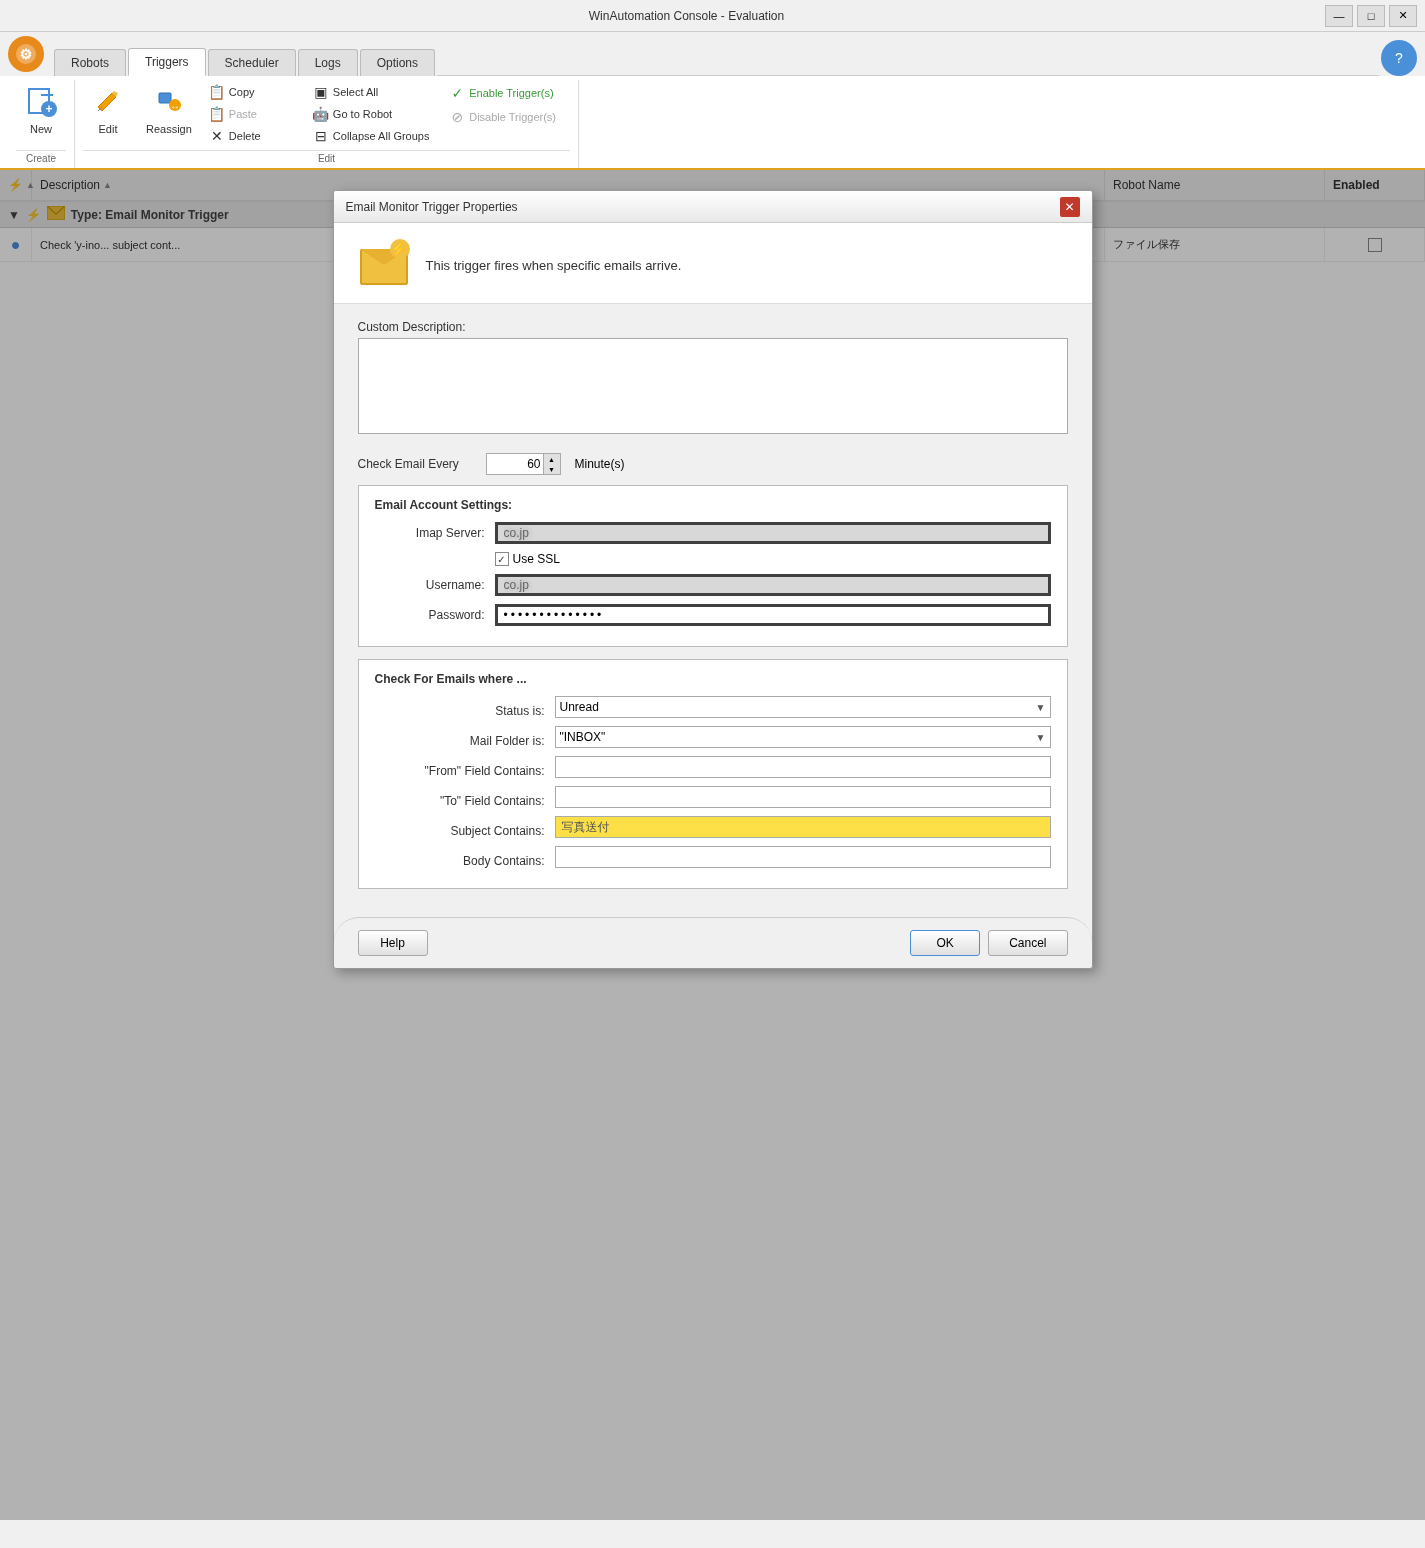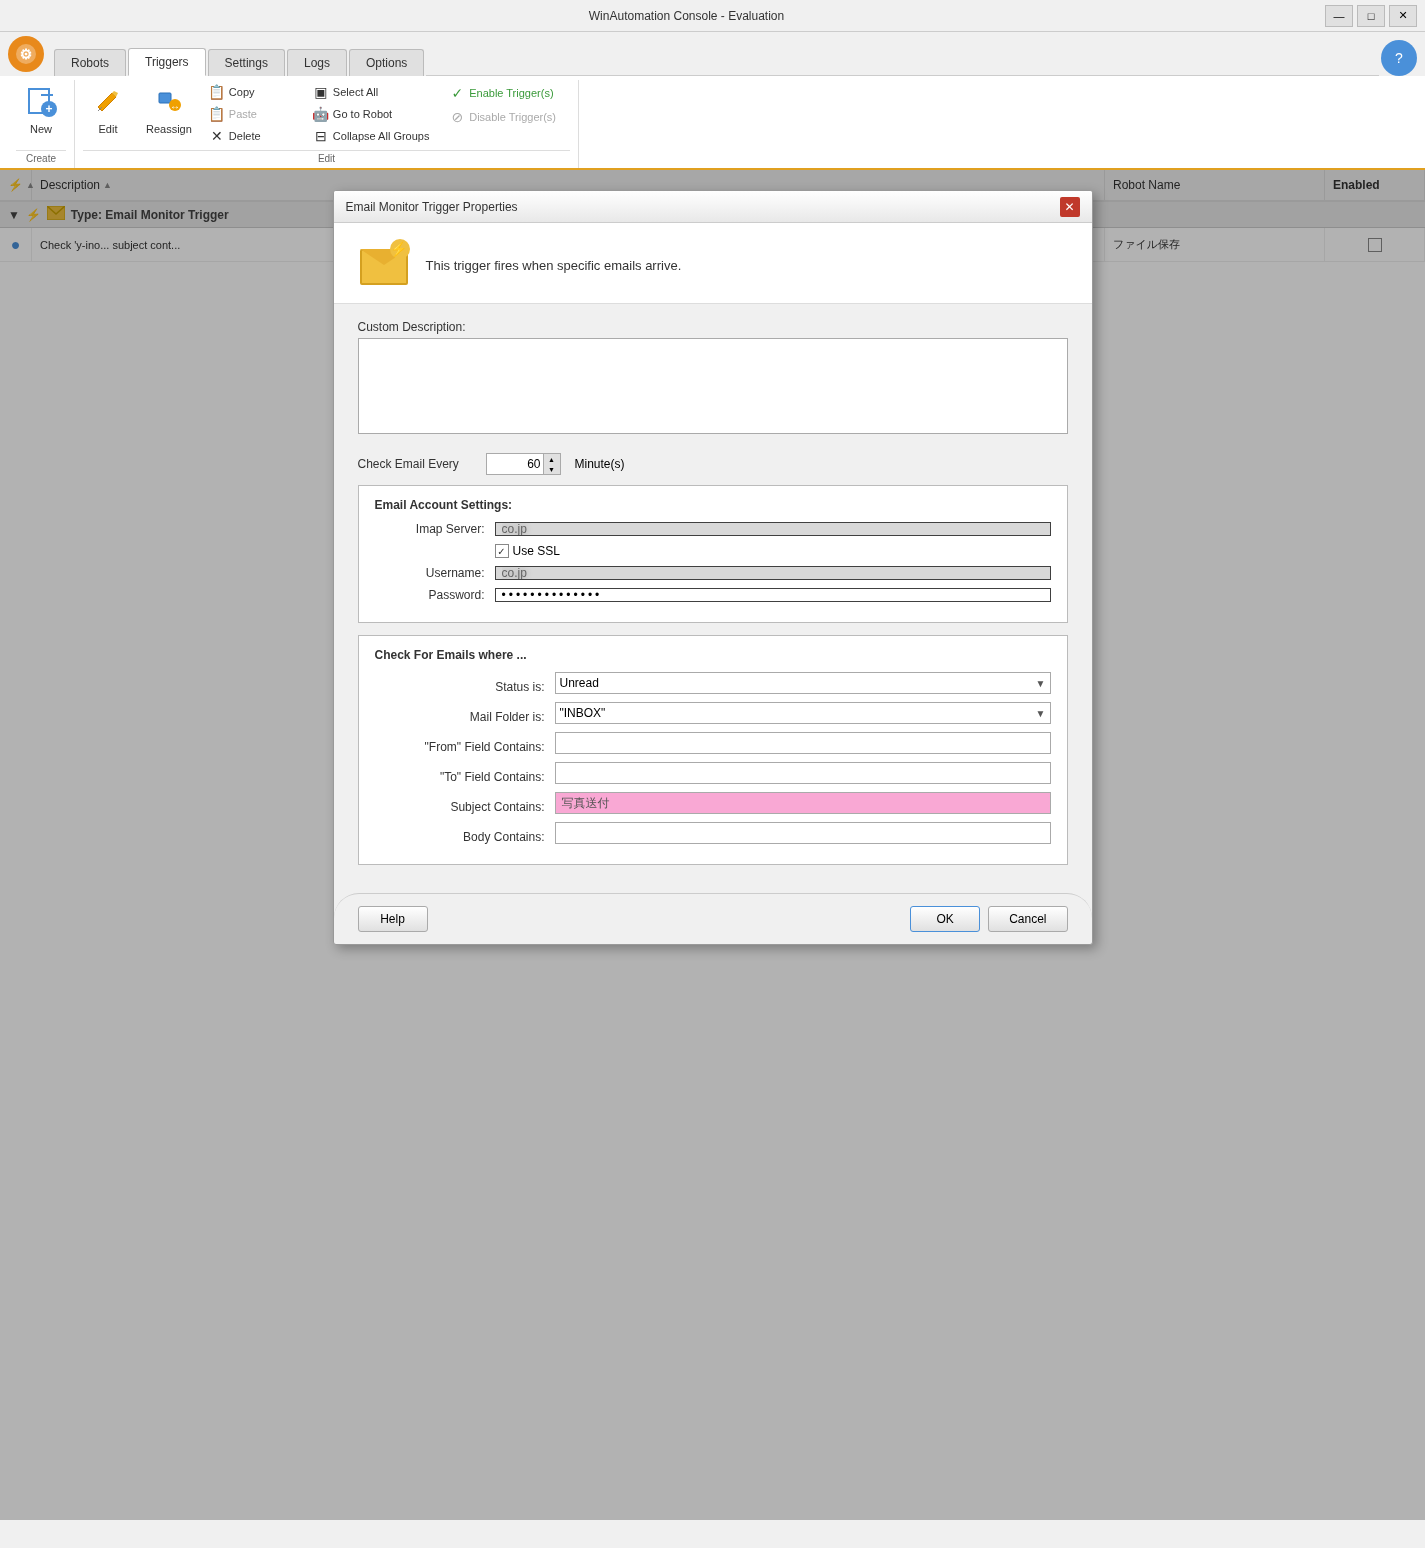--- a/index.html
+++ b/index.html
@@ -387,22 +387,22 @@
     }
     .settings-label {
       width: 120px;
       text-align: right;
       padding-right: 10px;
       font-size: 12px;
       color: #333;
     }
     .settings-input {
       flex: 1;
-      height: 14px;
-      border: 1px solid #404040;
+      height: 22px;
+      border: 3px solid #404040;
       background: #fff;
       font-size: 12px;
       padding: 0 6px;
     }
     .settings-input.blurred {
       color: transparent;
       text-shadow: 0 0 6px rgba(0,0,0,0.3);
       background: #e8e8e8;
     }
     .checkbox-row {
@@ -459,21 +459,21 @@
       cursor: pointer;
     }
     .select-arrow {
       font-size: 10px;
       color: #555;
     }
     .subject-input {
       flex: 1;
       height: 22px;
       border: 1px solid #aaa;
-      background: #f9a8d4;
+      background: #fde047;
       font-size: 12px;
       padding: 0 6px;
       display: flex;
       align-items: center;
     }
     .subject-text {
       color: #555;
     }
 
     
@@ -583,21 +583,21 @@
 
 <div class="tabs-row">
   <div class="app-logo">
     <svg width="22" height="22" viewBox="0 0 22 22">
       <circle cx="11" cy="11" r="10" fill="#fff" opacity="0.3"></circle>
       <text x="11" y="16" text-anchor="middle" fill="white" font-size="14" font-weight="bold">⚙</text>
     </svg>
   </div>
   <div class="tab-item">Robots</div>
   <div class="tab-item active">Triggers</div>
-  <div class="tab-item">Settings</div>
+  <div class="tab-item">Scheduler</div>
   <div class="tab-item">Logs</div>
   <div class="tab-item">Options</div>
   <div style="flex:1; border-bottom:1px solid #ccc; background:#f0f0f0;"></div>
   <div style="width:36px; height:36px; background:#4a90d9; border-radius:50%; margin-right:8px; display:flex; align-items:center; justify-content:center; color:white; font-size:14px;">?</div>
 </div>
 
 <div class="ribbon">
 
   <div class="ribbon-group">
     <div class="ribbon-group-content">

